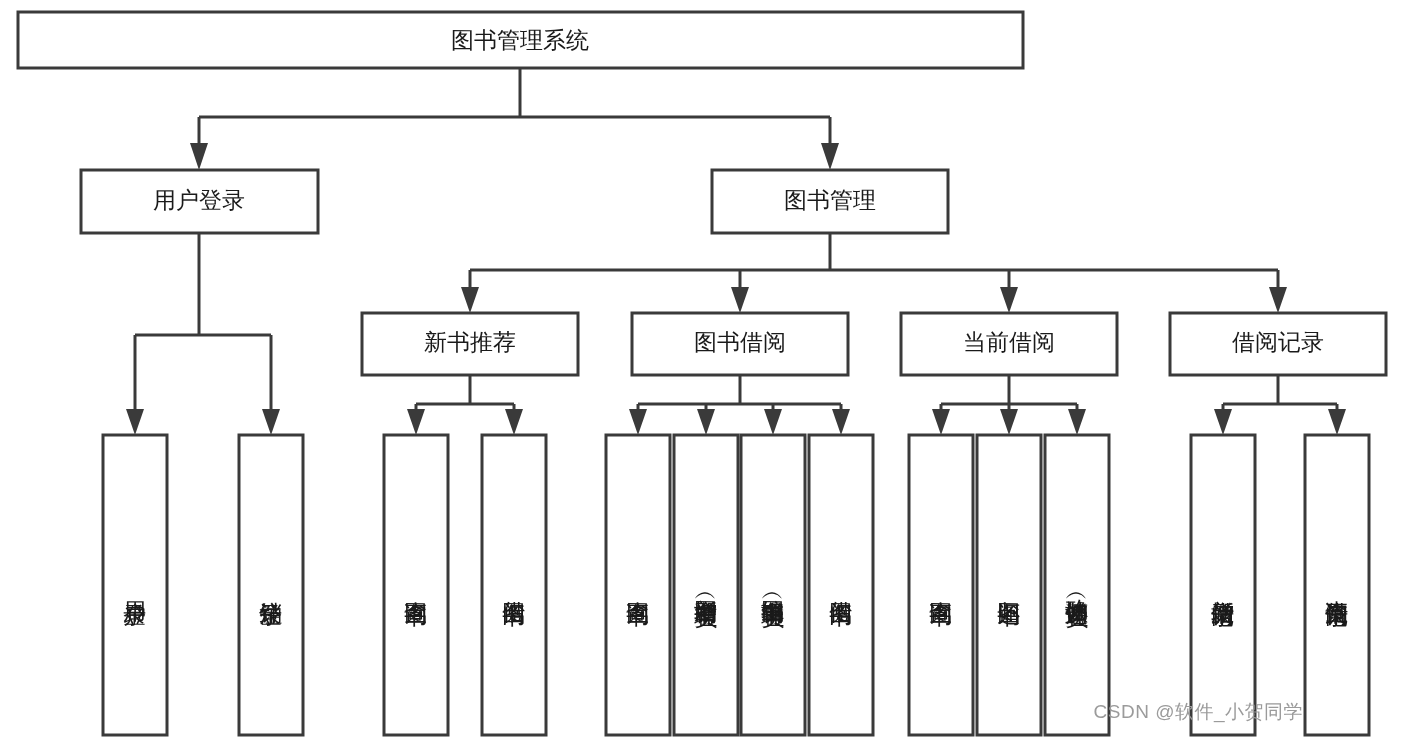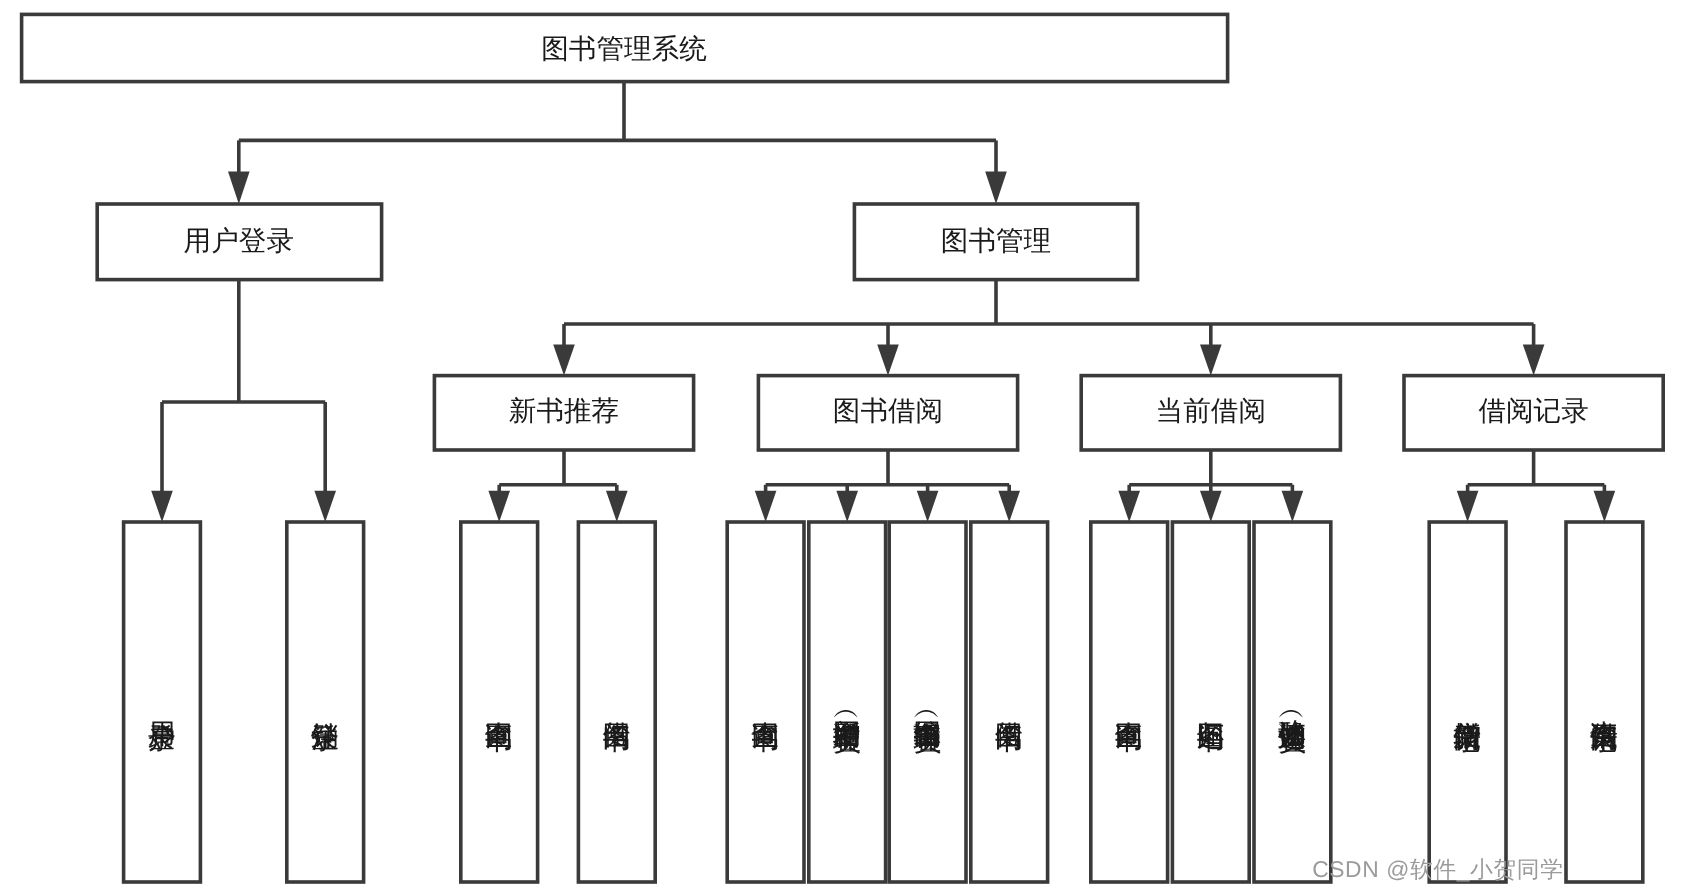--- a/index.html
+++ b/index.html
@@ -57,21 +57,21 @@
     line-height: 1.24;
     color: #1a1a1a;
     writing-mode: vertical-rl;
     text-orientation: upright;
     letter-spacing: 1px;
     pointer-events: none;
   }
   .watermark {
     position: absolute;
     right: 16px;
-    bottom: 9px;
+    bottom: 22px;
     font-family: "Liberation Sans", "DejaVu Sans", sans-serif;
     font-size: 19px;
     color: #9b9b9b;
     white-space: nowrap;
     letter-spacing: 0.5px;
   }
 </style>
 </head>
 <body>
 

